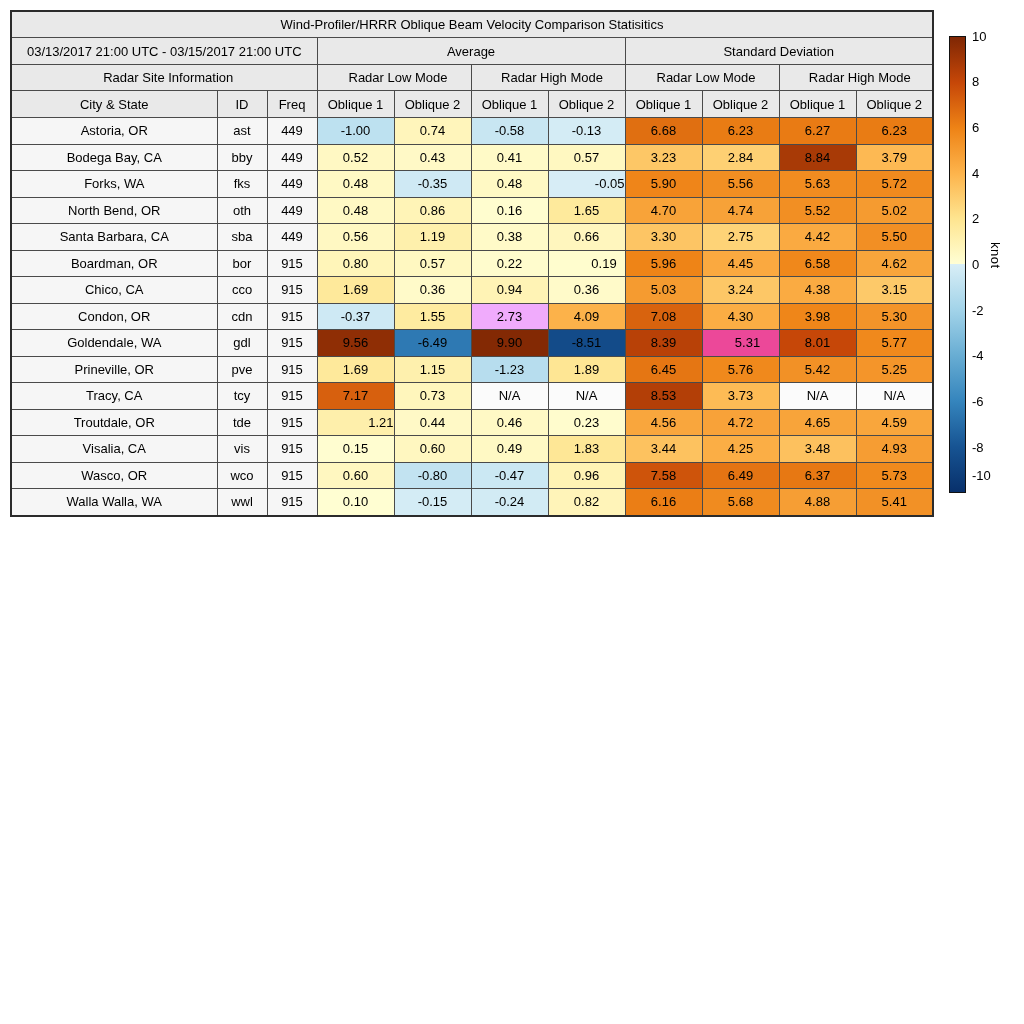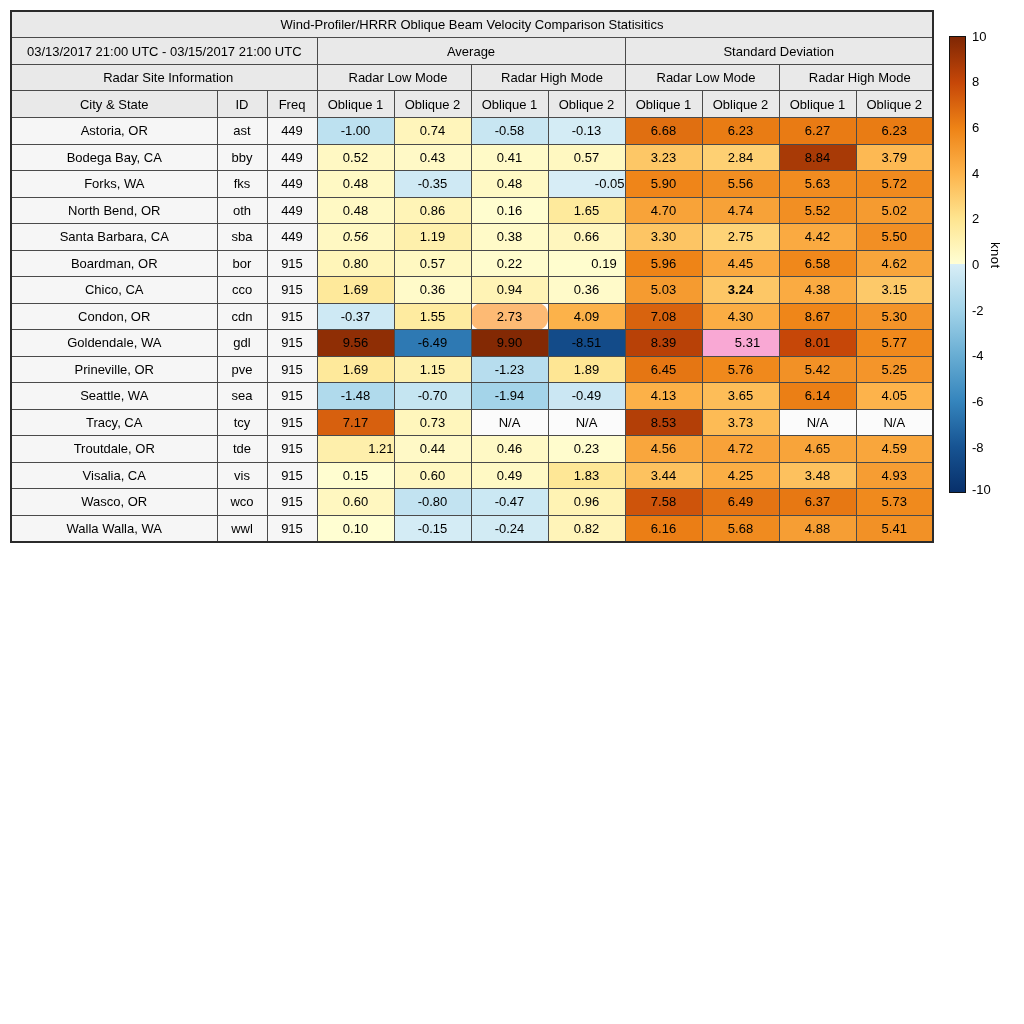--- a/index.html
+++ b/index.html
@@ -120,21 +120,21 @@
           <td style="background: rgb(254, 234, 156);">1.65</td>
           <td style="background: rgb(248, 163, 57);">4.70</td>
           <td style="background: rgb(247, 162, 56);">4.74</td>
           <td style="background: rgb(242, 143, 35);">5.52</td>
           <td style="background: rgb(245, 155, 48);">5.02</td>
         </tr>
         <tr>
           <td class="rowhead">Santa Barbara, CA</td>
           <td class="rowhead">sba</td>
           <td class="rowhead">449</td>
-          <td style="background: rgb(255, 248, 194); font-style: italic;">0.56</td>
+          <td style="background: rgb(255, 248, 194);">0.56</td>
           <td style="background: rgb(254, 240, 172);">1.19</td>
           <td style="background: rgb(255, 250, 200);">0.38</td>
           <td style="background: rgb(255, 246, 190);">0.66</td>
           <td style="background: rgb(253, 197, 100);">3.30</td>
           <td style="background: rgb(254, 211, 119);">2.75</td>
           <td style="background: rgb(250, 170, 65);">4.42</td>
           <td style="background: rgb(242, 143, 36);">5.50</td>
         </tr>
         <tr>
           <td class="rowhead">Boardman, OR</td>
@@ -151,75 +151,62 @@
         </tr>
         <tr>
           <td class="rowhead">Chico, CA</td>
           <td class="rowhead">cco</td>
           <td class="rowhead">915</td>
           <td style="background: rgb(254, 233, 155);">1.69</td>
           <td style="background: rgb(255, 250, 201);">0.36</td>
           <td style="background: rgb(255, 243, 181);">0.94</td>
           <td style="background: rgb(255, 250, 201);">0.36</td>
           <td style="background: rgb(245, 155, 48);">5.03</td>
-          <td style="background: rgb(253, 199, 102); font-weight: bold;">3.24</td>
+          <td style="background: rgb(253, 199, 102);">3.24</td>
           <td style="background: rgb(250, 171, 66);">4.38</td>
           <td style="background: rgb(253, 201, 105);">3.15</td>
         </tr>
         <tr>
           <td class="rowhead">Condon, OR</td>
           <td class="rowhead">cdn</td>
           <td class="rowhead">915</td>
           <td style="background: rgb(206, 233, 244);">-0.37</td>
           <td style="background: rgb(254, 235, 160);">1.55</td>
-          <td style="background: #fdba74; border-radius: 11px;">2.73</td>
+          <td style="background: #f0abfc;">2.73</td>
           <td style="background: rgb(252, 178, 74);">4.09</td>
           <td style="background: rgb(216, 99, 14);">7.08</td>
           <td style="background: rgb(251, 173, 68);">4.30</td>
-          <td style="background: rgb(239, 134, 25);">8.67</td>
+          <td style="background: rgb(239, 134, 25);">3.98</td>
           <td style="background: rgb(243, 148, 41);">5.30</td>
         </tr>
         <tr>
           <td class="rowhead">Goldendale, WA</td>
           <td class="rowhead">gdl</td>
           <td class="rowhead">915</td>
           <td style="background: rgb(143, 46, 5);">9.56</td>
           <td style="background: rgb(46, 121, 179);">-6.49</td>
           <td style="background: rgb(131, 41, 4);">9.90</td>
           <td style="background: rgb(19, 75, 137);">-8.51</td>
           <td style="background: rgb(184, 65, 7);">8.39</td>
-          <td style="background: #f9a8d4; padding-left: 14px;">5.31</td>
+          <td style="background: #ec4899; padding-left: 14px;">5.31</td>
           <td style="background: rgb(198, 71, 8);">8.01</td>
           <td style="background: rgb(240, 137, 28);">5.77</td>
         </tr>
         <tr>
           <td class="rowhead">Prineville, OR</td>
           <td class="rowhead">pve</td>
           <td class="rowhead">915</td>
           <td style="background: rgb(254, 233, 155);">1.69</td>
           <td style="background: rgb(254, 240, 173);">1.15</td>
           <td style="background: rgb(183, 221, 238);">-1.23</td>
           <td style="background: rgb(254, 230, 148);">1.89</td>
           <td style="background: rgb(229, 118, 19);">6.45</td>
           <td style="background: rgb(240, 137, 28);">5.76</td>
           <td style="background: rgb(242, 145, 38);">5.42</td>
           <td style="background: rgb(244, 149, 42);">5.25</td>
-        </tr>
-        <tr>
-          <td class="rowhead">Seattle, WA</td>
-          <td class="rowhead">sea</td>
-          <td class="rowhead">915</td>
-          <td style="background: rgb(176, 218, 236);">-1.48</td>
-          <td style="background: rgb(197, 229, 241);">-0.70</td>
-          <td style="background: rgb(164, 212, 233);">-1.94</td>
-          <td style="background: rgb(203, 231, 243);">-0.49</td>
-          <td style="background: rgb(252, 177, 72);">4.13</td>
-          <td style="background: rgb(253, 189, 88);">3.65</td>
-          <td style="background: rgb(235, 127, 21);">6.14</td>
-          <td style="background: rgb(253, 179, 75);">4.05</td>
         </tr>
         <tr>
           <td class="rowhead">Tracy, CA</td>
           <td class="rowhead">tcy</td>
           <td class="rowhead">915</td>
           <td style="background: rgb(215, 96, 14);">7.17</td>
           <td style="background: rgb(255, 246, 188);">0.73</td>
           <td style="background: rgb(251, 251, 251);">N/A</td>
           <td style="background: rgb(251, 251, 251);">N/A</td>
           <td style="background: rgb(179, 63, 7);">8.53</td>
@@ -288,18 +275,18 @@
         <span class="cbtick" style="top: -7.5px;">10</span>
         <span class="cbtick" style="top: 38.2px;">8</span>
         <span class="cbtick" style="top: 83.9px;">6</span>
         <span class="cbtick" style="top: 129.6px;">4</span>
         <span class="cbtick" style="top: 175.3px;">2</span>
         <span class="cbtick" style="top: 221px;">0</span>
         <span class="cbtick" style="top: 266.7px;">-2</span>
         <span class="cbtick" style="top: 312.4px;">-4</span>
         <span class="cbtick" style="top: 358.1px;">-6</span>
         <span class="cbtick" style="top: 403.8px;">-8</span>
-        <span class="cbtick" style="top: 446px;">-10</span>
+        <span class="cbtick" style="top: 432px;">-10</span>
       </div>
     <div class="cblabel">knot</div>
   </div>
 
 </div>
 
 </body></html>

